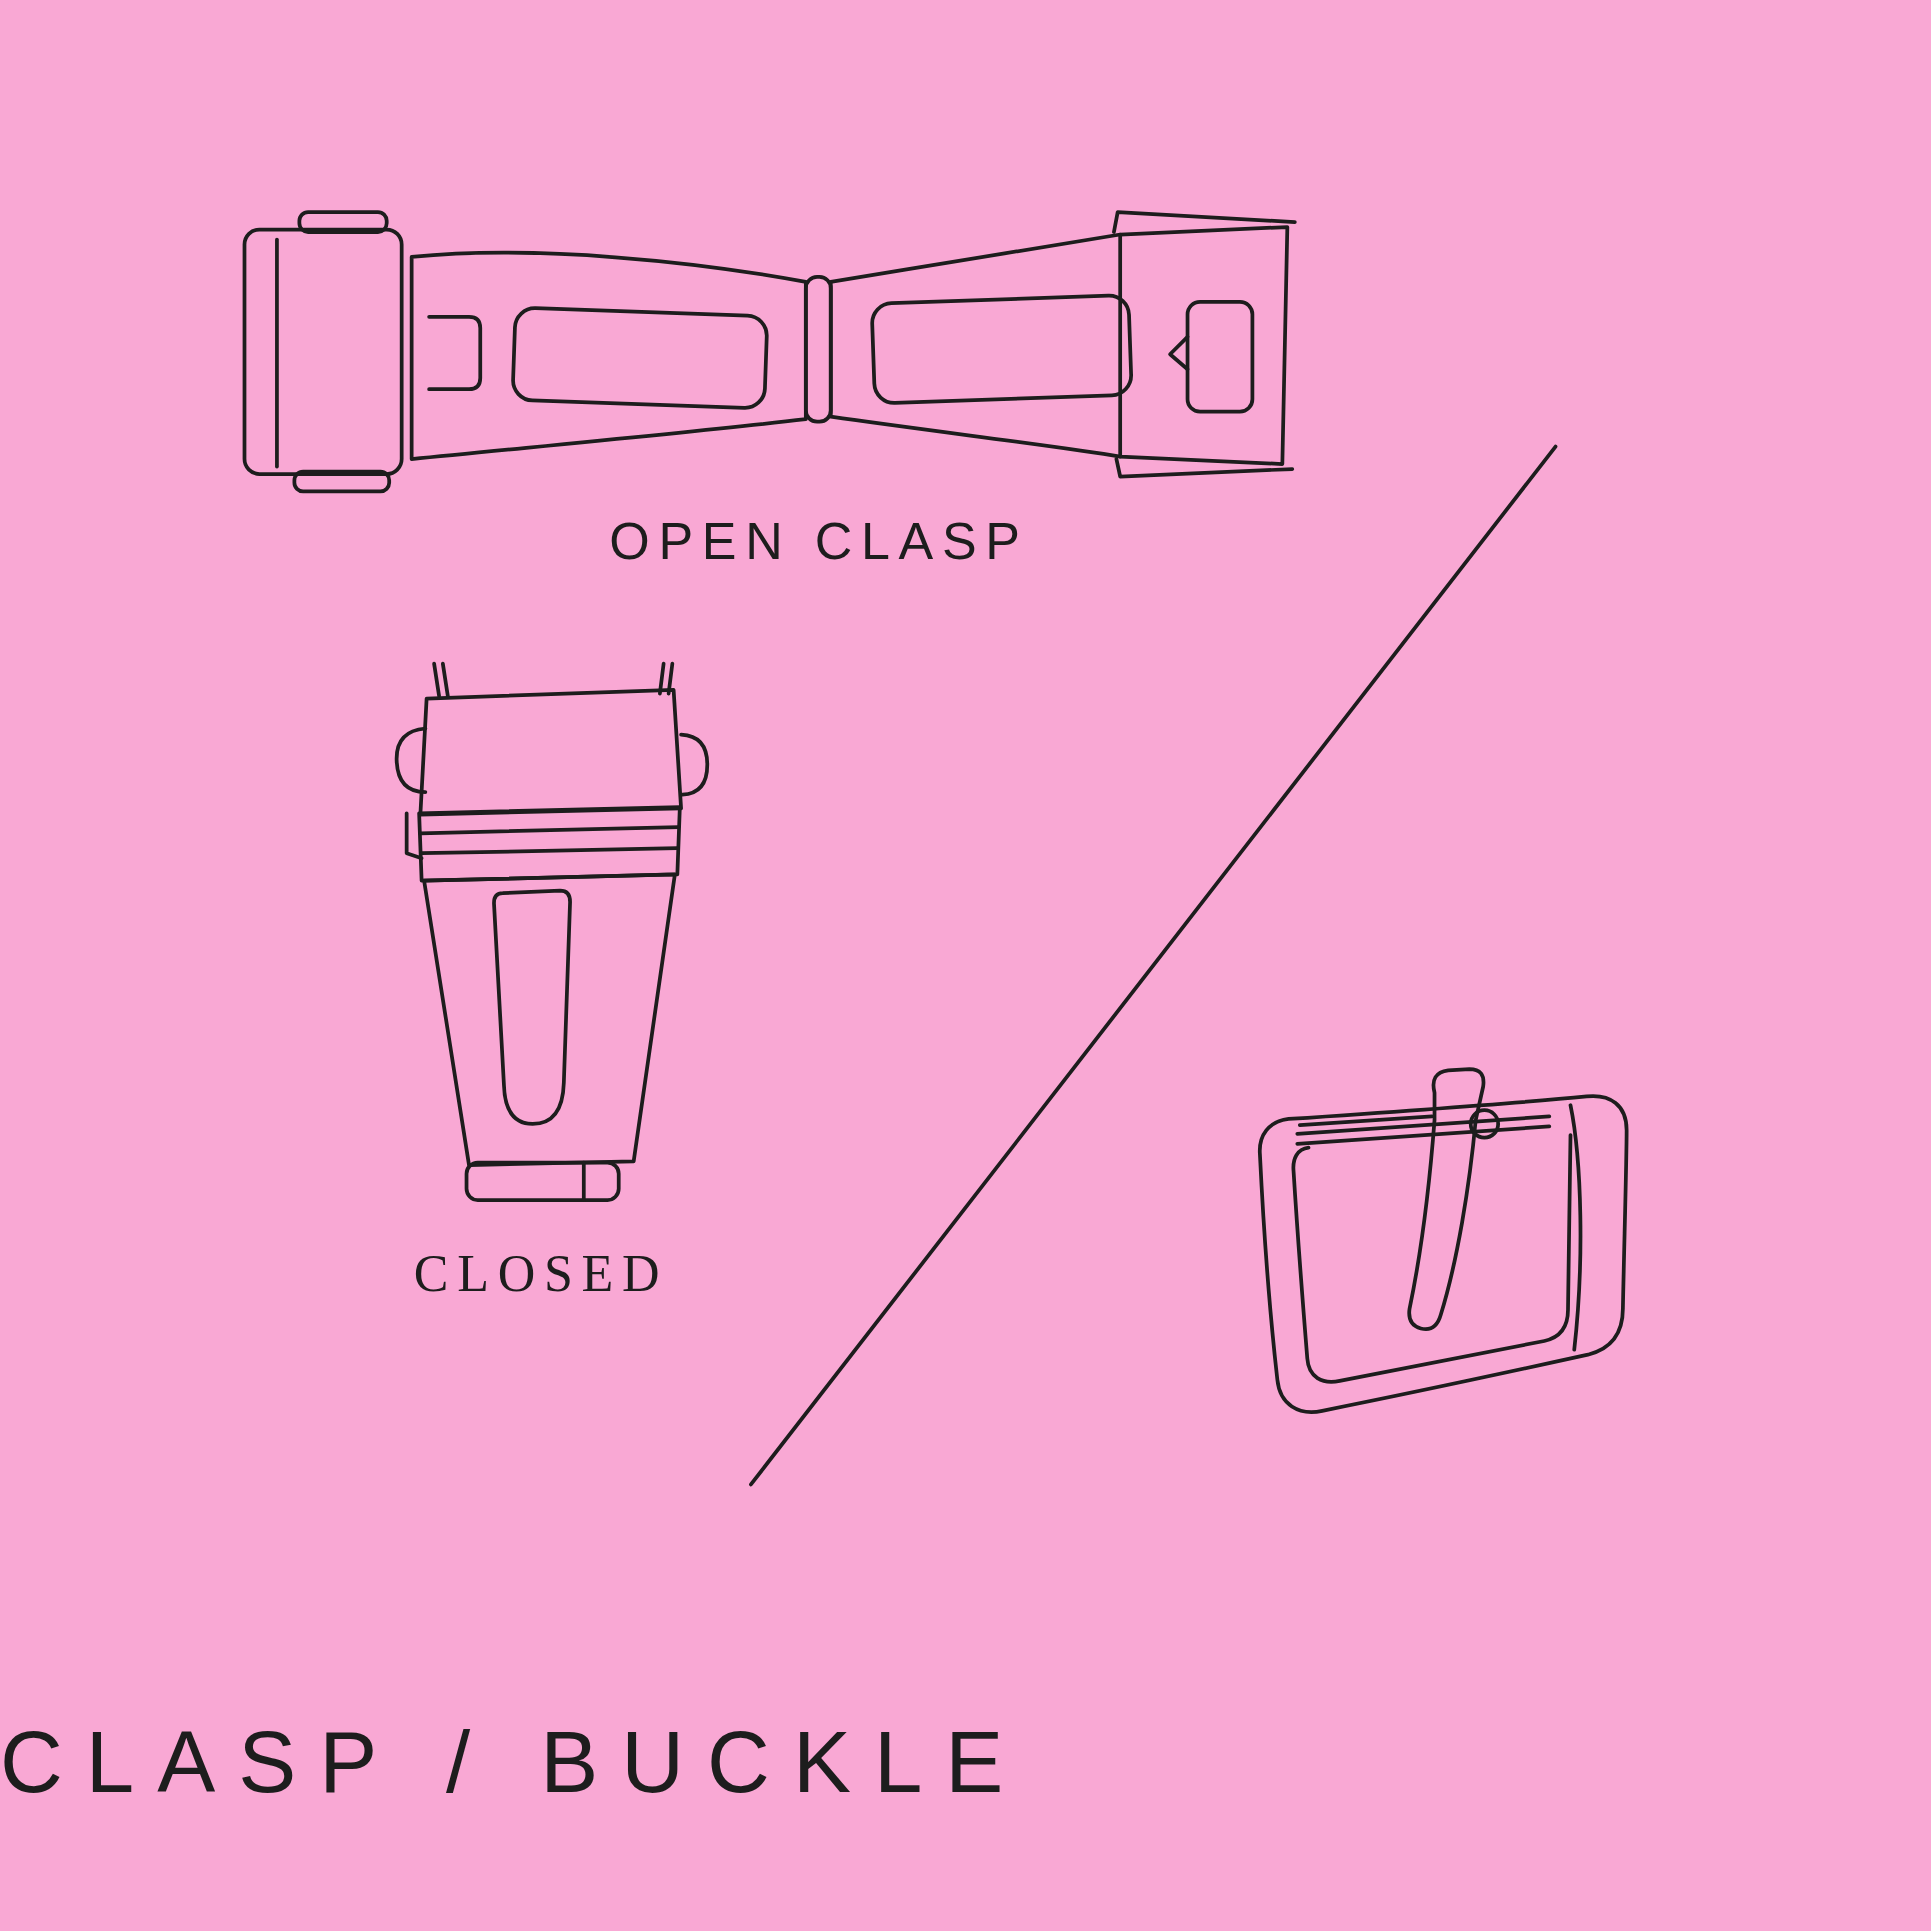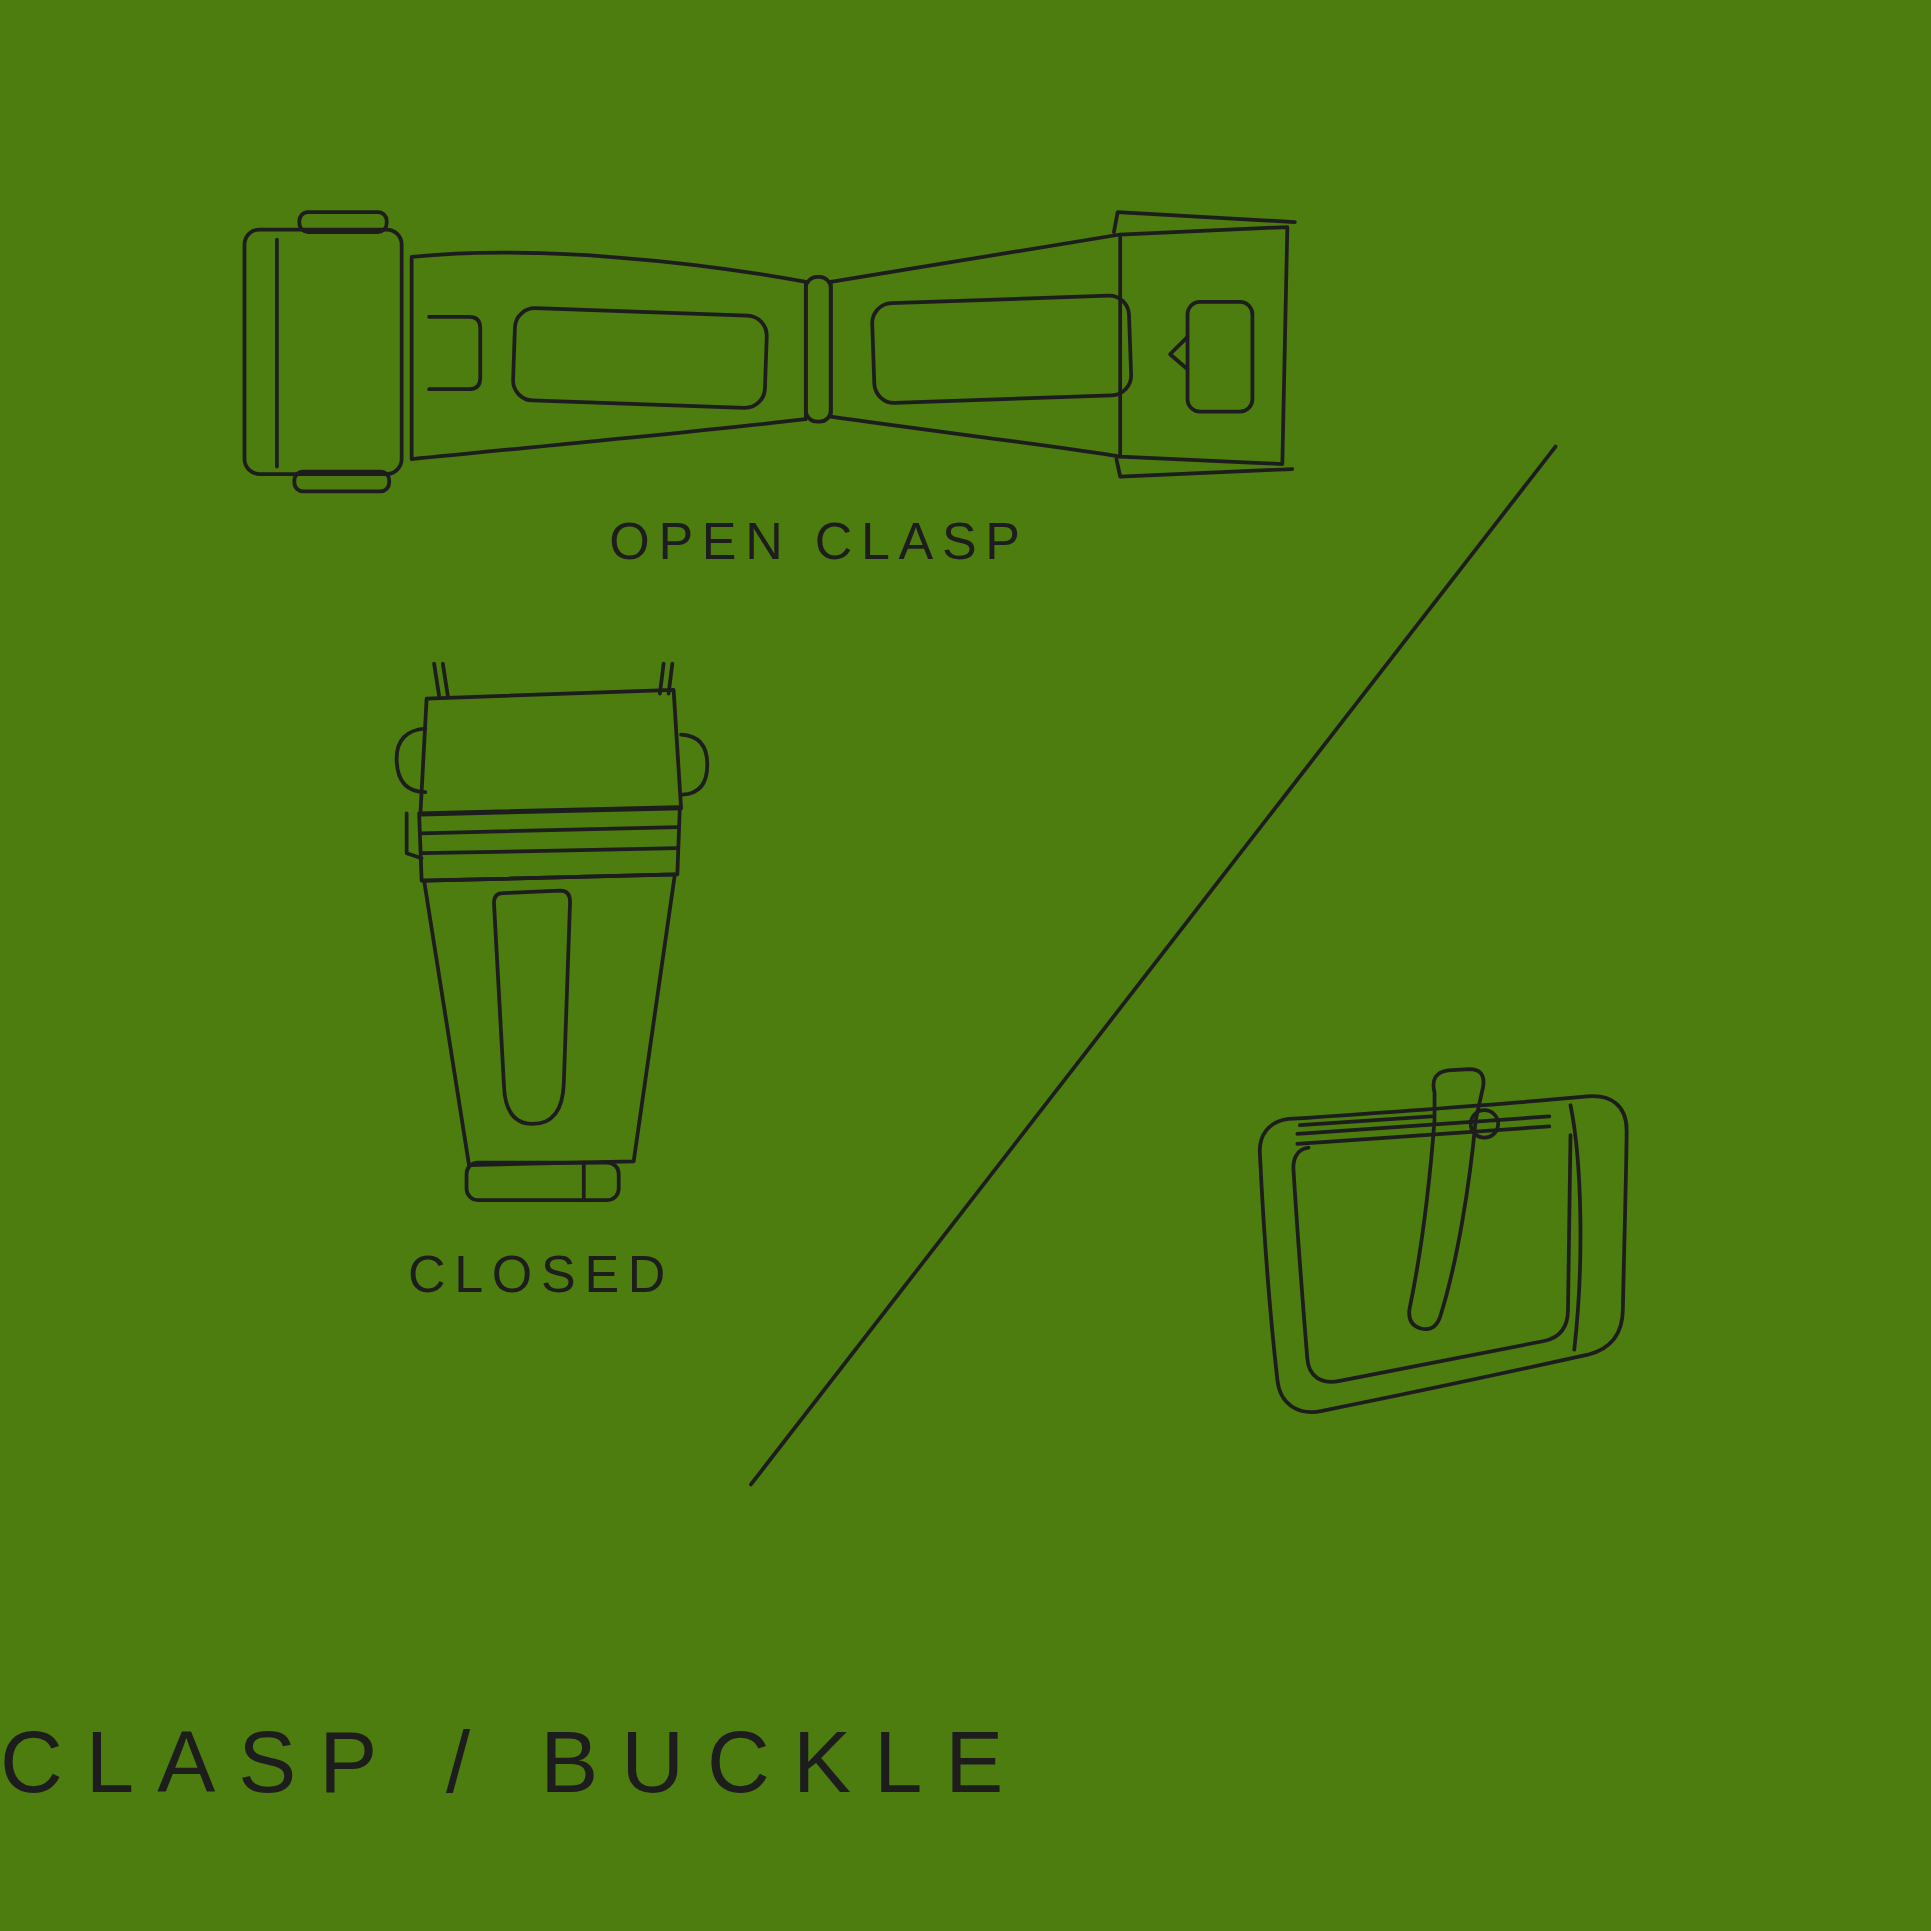--- a/index.html
+++ b/index.html
@@ -1,41 +1,41 @@
 <!DOCTYPE html>
 <html><head>
 <meta charset="utf-8">
 <style>
   html, body { margin: 0; padding: 0; background: #ffffff; }
   #page {
     position: relative;
     width: 1931px;
     height: 1931px;
-    background: #4d7c0f;
+    background: #f9a8d4;
     font-family: "Liberation Sans", sans-serif;
     color: #1d1d1d;
     overflow: hidden;
   }
   #art {
     position: absolute;
     left: 0; top: 0;
     width: 1931px;
     height: 1931px;
   }
   .caption {
     position: absolute;
     transform: translateX(-50%);
     font-size: 52px;
     letter-spacing: 8.7px;
     line-height: 1;
     color: #1d1d1d;
     white-space: nowrap;
   }
   #caption-open  { left: 819px; top: 515px; }
-  #caption-closed{ left: 541px; top: 1248px; }
+  #caption-closed{ left: 541px; top: 1248px; font-family: Liberation Serif, serif; }
   #main-title {
     position: absolute;
     left: 0;
     width: 100%;
     top: 1718px;
     text-align: left;
     font-size: 87px;
     letter-spacing: 23px;
     line-height: 1;
     color: #1d1d1d;

